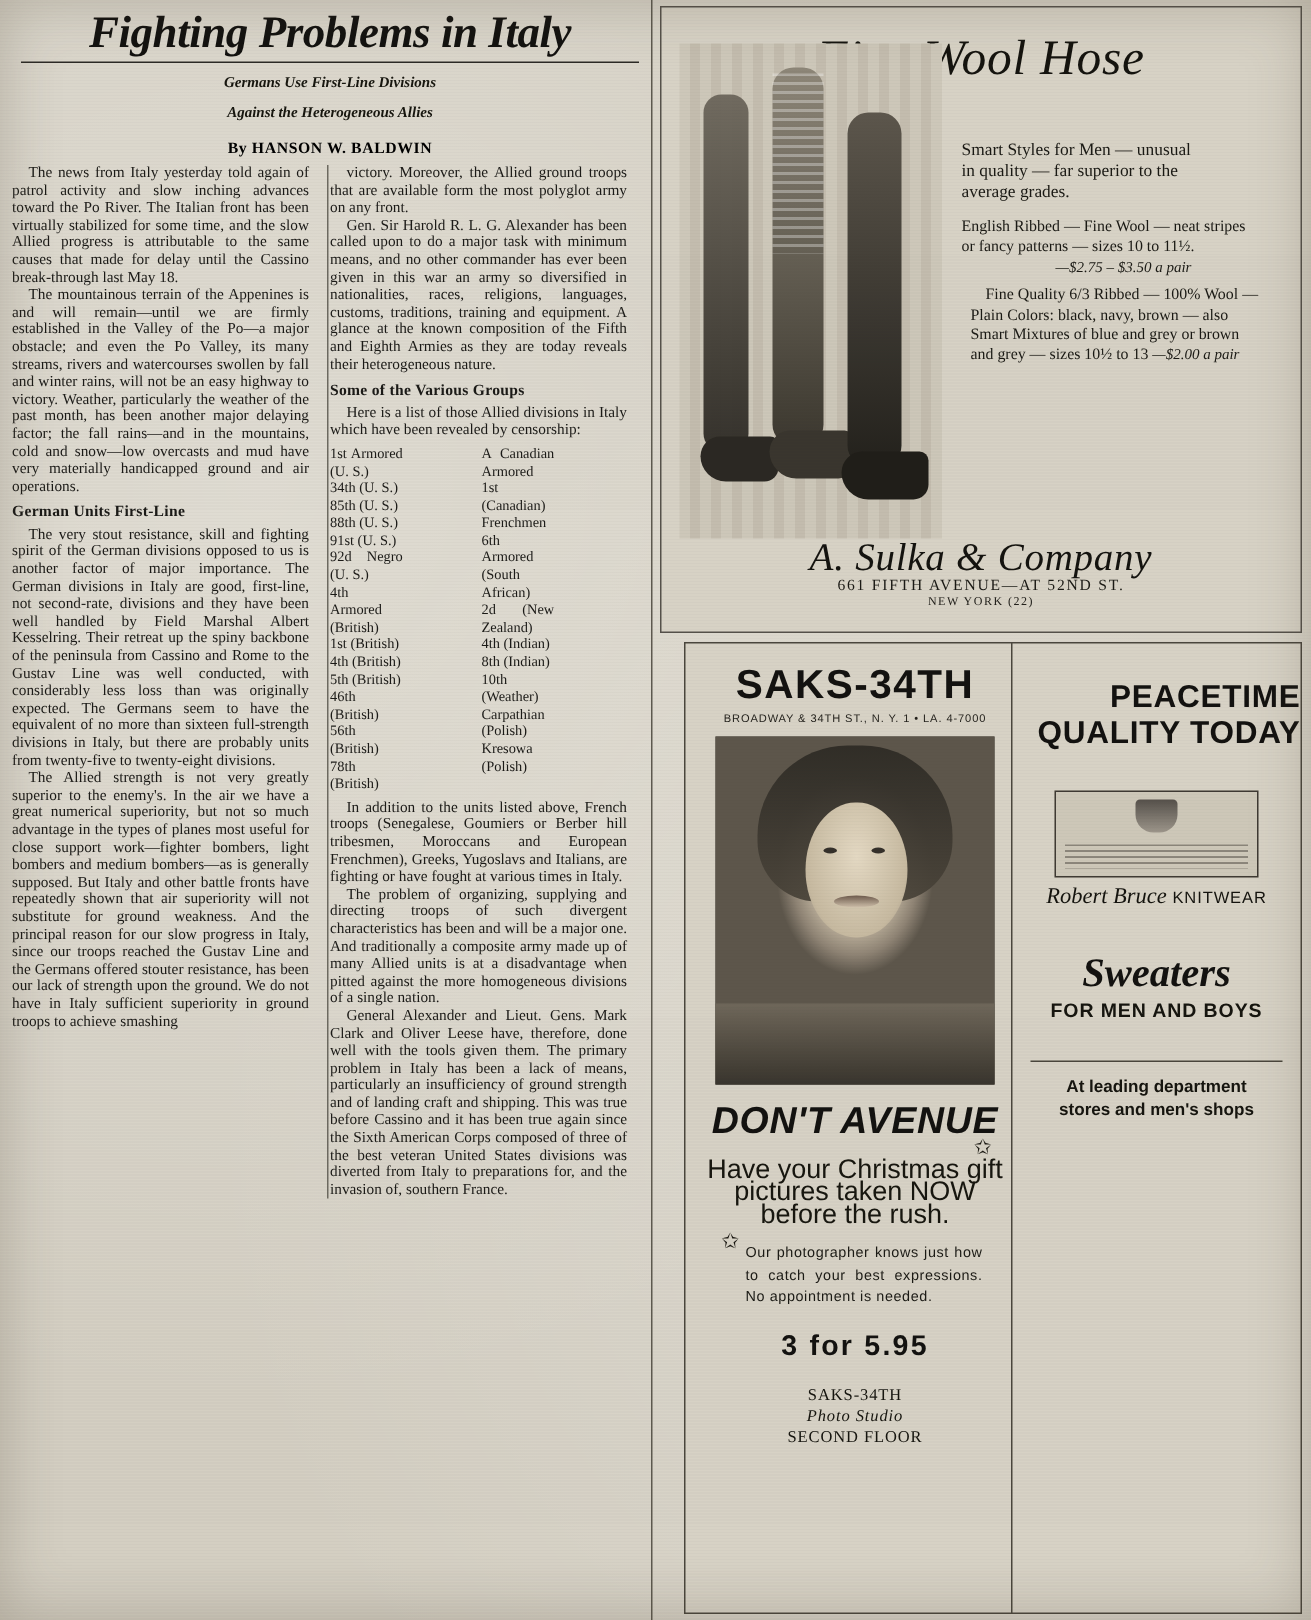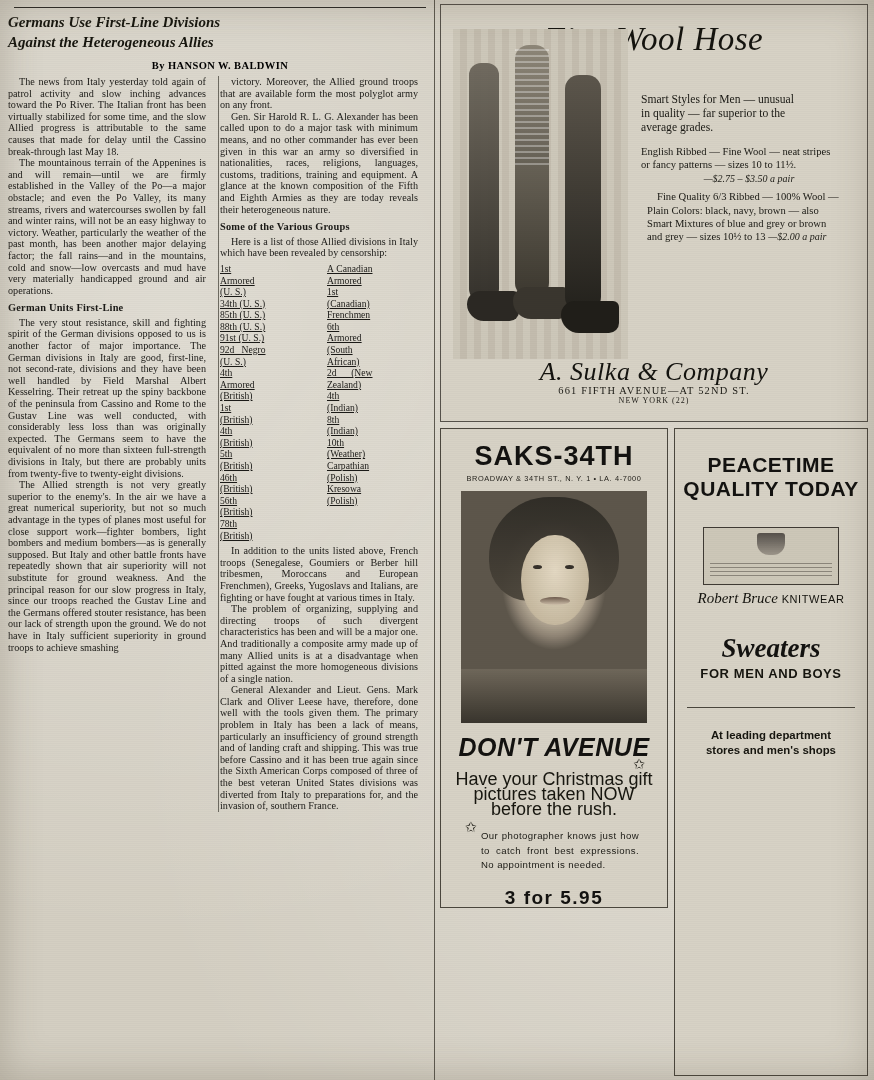--- a/index.html
+++ b/index.html
@@ -50,45 +50,45 @@
     margin: 2px 0 0 0;
   }
   .rule {
     border-top: 1px solid #2c2a26;
     margin: 3px 6px 5px 6px;
     height:0;
   }
   .hl-sub {
     font-style: italic;
     font-weight: bold;
-    font-size: 15px;
+    font-size: 10px;
     line-height: 18px;
+    text-align:center;
     color:#17160f;
     margin: 2px 0 2px 0;
   }
   .byline {
     text-align:center;
     font-weight:bold;
     font-size:10.5px;
     letter-spacing:.4px;
     margin: 9px 0 5px 0;
   }
   .divider-v {
     position:absolute;
     top:0; bottom:0; width:0;
     border-left:1px solid #6d6a60;
   }
   
   .divlist {
     display:flex;
-    gap:16px;
+    gap:4px;
     font-size:9.6px;
     line-height:11.6px;
     margin-top:4px;
-    text-decoration:underline;
   }
   .divlist div { width:50%; }
   
   .right-rail {
     position:absolute; left:440px; top:4px; width:428px; height:1072px;
   }
   .ad {
     position:absolute;
     box-sizing:border-box;
     border:1px solid #4a463d;
@@ -133,21 +133,21 @@
     font-size:8px;
     letter-spacing:1px;
     color:#23211c;
   }
   .sock-box {
     position:absolute; left:12px; top:24px; width:175px; height:330px;
     background:
       repeating-linear-gradient(90deg,#cdc7b9 0 7px,#c3bcae 7px 14px);
   }
   
-  #ad-saks { left:0; top:424px; width:228px; height:480px; }
+  #ad-saks { left:16px; top:424px; width:228px; height:648px; }
   .saks-logo {
     text-align:center;
     font-family:"Liberation Sans", sans-serif;
     font-weight:bold;
     font-size:27px;
     letter-spacing:1px;
     color:#131210;
     margin-top:12px;
   }
   .saks-sub {
@@ -236,21 +236,21 @@
   }
   .saks-foot .italic { font-style:italic; }
   .star { font-size:14px; color:#1a1812; }
   
   #ad-bruce { left:234px; top:424px; width:194px; height:648px; }
   .peacetime {
     font-family:"Liberation Sans", sans-serif;
     font-weight:bold;
     font-size:21px;
     line-height:24px;
-    text-align:center;
+    text-align:right;
     color:#131210;
     margin-top:24px;
     letter-spacing:.5px;
   }
   .bruce-emblem {
     margin:26px auto 0 auto;
     width:134px; height:56px;
     border:1px solid #3f3a33;
     background:#cdc7b8;
     position:relative;
@@ -326,20 +326,21 @@
     box-shadow: inset 0 0 40px rgba(80,70,50,.28);
   }
 </style>
 </head>
 <body>
 
 <div class="page">
 
   <div class="left-col">
 
+    <div class="hl-main">Fighting Problems in Italy</div>
     <div class="rule"></div>
 
     <div class="hl-sub">Germans Use First-Line Divisions</div>
     <div class="hl-sub">Against the Heterogeneous Allies</div>
 
     <div class="byline">By HANSON W. BALDWIN</div>
 
     <div style="position:relative;">
       <div class="divider-v" style="left:210px;"></div>
 
@@ -464,21 +465,21 @@
       <div class="saks-copy">
         <div>Have your Christmas gift</div>
         <div>pictures taken NOW</div>
         <div>before the rush.</div>
       </div>
 
       <div style="position:relative;">
         <span class="star" style="position:absolute; left:24px; top:2px;">✩</span>
       </div>
 
-      <div class="saks-small">Our photographer knows just how to catch front best expressions. No appointment is needed.</div>
+      <div class="saks-small">Our photographer knows just how to catch your best expressions. No appointment is needed.</div>
 
       <div class="saks-price">3 for 5.95</div>
 
       <div class="saks-foot">
         <div>SAKS-34TH</div>
         <div class="italic">Photo Studio</div>
         <div>SECOND FLOOR</div>
       </div>
     </div>
 
@@ -496,21 +497,21 @@
       <div class="bruce-name">
         <span>Robert Bruce</span>
         <span class="knit">KNITWEAR</span>
       </div>
 
       <div class="sweaters">Sweaters</div>
       <div class="formen">FOR MEN AND BOYS</div>
 
       <div class="hr-thin" style="margin-top:26px;"></div>
 
-      <div class="atleading" style="margin-top:20px;">
+      <div class="atleading" style="margin-top:10px;">
         <div>At leading department</div>
         <div>stores and men's shops</div>
       </div>
     </div>
   </div>
 
   <div class="noise"></div>
   <div class="edge-shadow"></div>
 </div>
 

